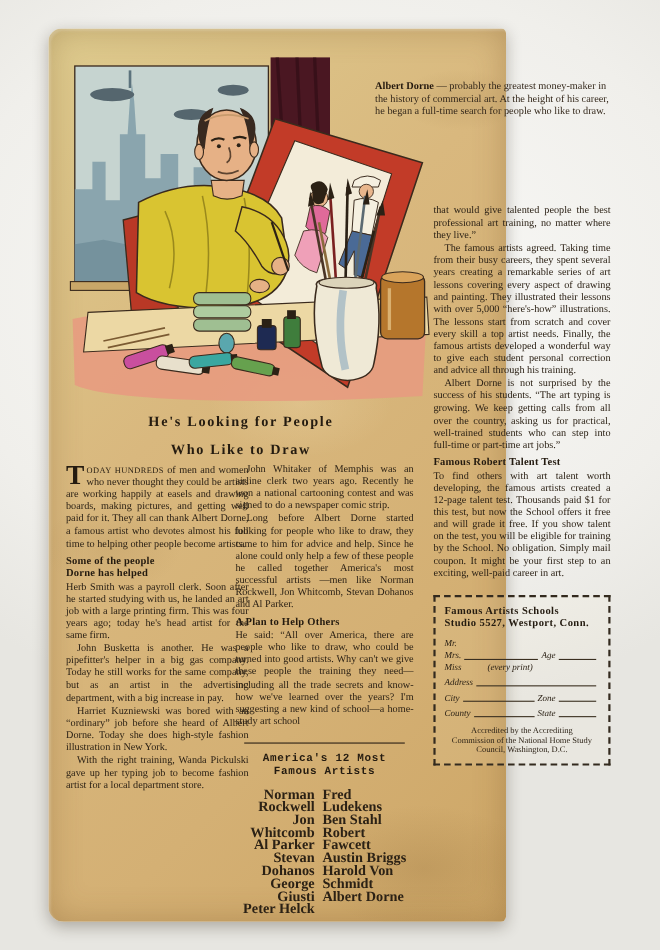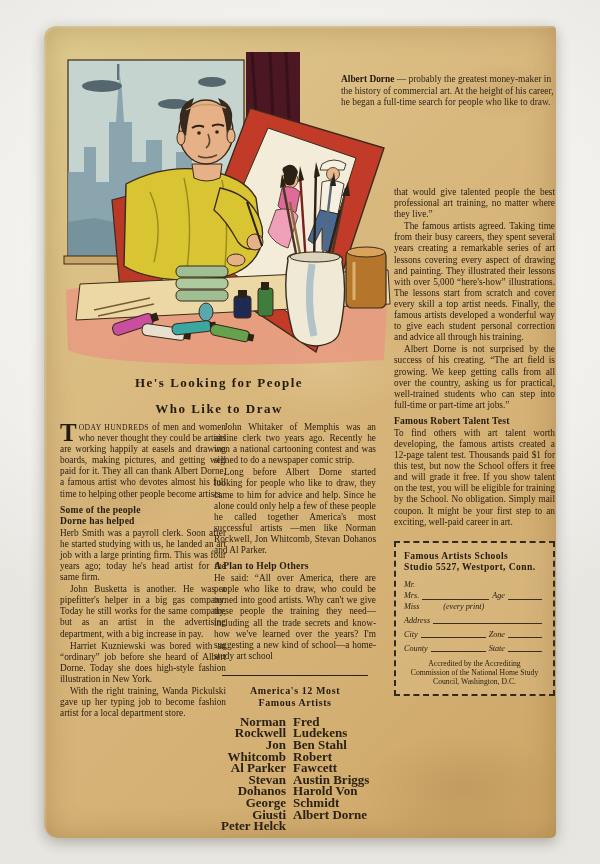--- a/index.html
+++ b/index.html
@@ -3,21 +3,21 @@
 <meta charset="utf-8">
 <style>
   html,body{margin:0;padding:0;}
   body{
     width:600px;height:864px;position:relative;overflow:hidden;
     background:
       radial-gradient(ellipse 500px 400px at 50% 30%, #fafaf8 0%, #f0efeb 70%, #e7e6e1 100%);
     font-family:"Liberation Serif", serif;
   }
   .cover{
-    position:absolute;left:44px;top:26px;width:512px;height:812px;
+    position:absolute;left:44px;top:26px;width:416px;height:812px;
     background:
       radial-gradient(ellipse 90px 60px at 14% 58%, rgba(115,80,35,.10), transparent 70%),
       radial-gradient(ellipse 140px 80px at 82% 94%, rgba(115,80,35,.16), transparent 72%),
       radial-gradient(ellipse 120px 70px at 55% 42%, rgba(255,243,205,.18), transparent 70%),
       radial-gradient(ellipse 80px 40px at 90% 8%, rgba(115,80,35,.12), transparent 70%),
       linear-gradient(135deg,#decb8e 0%,#d9b87e 38%,#d4b074 70%,#cda666 100%);
     border-radius:12px 4px 5px 14px;
     box-shadow:0 4px 14px rgba(40,30,15,.30), inset 0 0 30px rgba(105,70,25,.30), inset 2px 2px 2px rgba(255,250,230,.35);
     color:#2b2115;
   }
@@ -39,21 +39,21 @@
   .indent{text-indent:10px;}
   .colhead{
     font-weight:bold;font-size:9.6px;line-height:11px;margin:4px 0 2px 0;
     white-space:pre-line;text-align:left;color:#241b10;letter-spacing:.2px;
   }
   .dropcap{float:left;font-size:25px;line-height:20px;font-weight:bold;padding:1px 2px 0 0;color:#241b10;}
   .sc{font-size:7.6px;letter-spacing:.4px;}
   
   .artists{margin-top:13px;text-align:center;}
   .artists .rule{width:146px;margin:0 auto 9px auto;border-top:1.6px solid #2b2115;}
-  .artists .ahead{font-weight:bold;font-size:10px;line-height:12.5px;letter-spacing:.6px;color:#241b10;}
+  .artists .ahead{font-weight:bold;font-size:10px;line-height:12.5px;letter-spacing:.6px;color:#241b10;font-family:Liberation Mono, monospace;}
   .alist{display:flex;margin-top:6px;gap:7px;font-weight:bold;font-size:13px;line-height:11.6px;}
   .alist .ac1{flex:1;text-align:right;}
   .alist .ac2{flex:1.15;text-align:left;}
   
   .coupon{
     margin-top:13px;border:2px dashed #332a1e;padding:7px 8px 8px 8px;
     font-size:8.2px;line-height:9.8px;text-align:left;background:rgba(255,245,215,.10);
   }
   .coupon .cname{font-weight:bold;font-size:9.6px;line-height:11.5px;letter-spacing:.4px;color:#241b10;}
   .coupon .cbody{margin-top:5px;text-align:justify;}
@@ -257,21 +257,21 @@
           <div>Harold Von Schmidt</div>
           <div>Albert Dorne</div>
         </div>
       </div>
     </div>
   </div>
 
   <div class="col col-right">
     <p>that would give talented people the best professional art training, no matter where they live.”</p>
     <p class="indent">The famous artists agreed. Taking time from their busy careers, they spent several years creating a remarkable series of art lessons covering every aspect of drawing and painting. They illustrated their lessons with over 5,000 “here's-how” illustrations. The lessons start from scratch and cover every skill a top artist needs. Finally, the famous artists developed a wonderful way to give each student personal correction and advice all through his training.</p>
-    <p class="indent">Albert Dorne is not surprised by the success of his creating. “The art field is growing. We keep getting calls from all over the country, asking us for practical, well-trained students who can step into full-time or part-time art jobs.”</p>
+    <p class="indent">Albert Dorne is not surprised by the success of his students. “The art typing is growing. We keep getting calls from all over the country, asking us for practical, well-trained students who can step into full-time or part-time art jobs.”</p>
     <div class="colhead">Famous Robert Talent Test</div>
     <p>To find others with art talent worth developing, the famous artists created a 12-page talent test. Thousands paid $1 for this test, but now the School offers it free and will grade it free. If you show talent on the test, you will be eligible for training by the School. No obligation. Simply mail coupon. It might be your first step to an exciting, well-paid career in art.</p>
 
     <div class="coupon">
       <div class="cname">Famous Artists Schools</div>
       <div class="cname">Studio 5527, Westport, Conn.</div>
 
       <div class="c-row" style="margin-top:7px">
         <span class="lbl">Mr.</span>
       </div>

